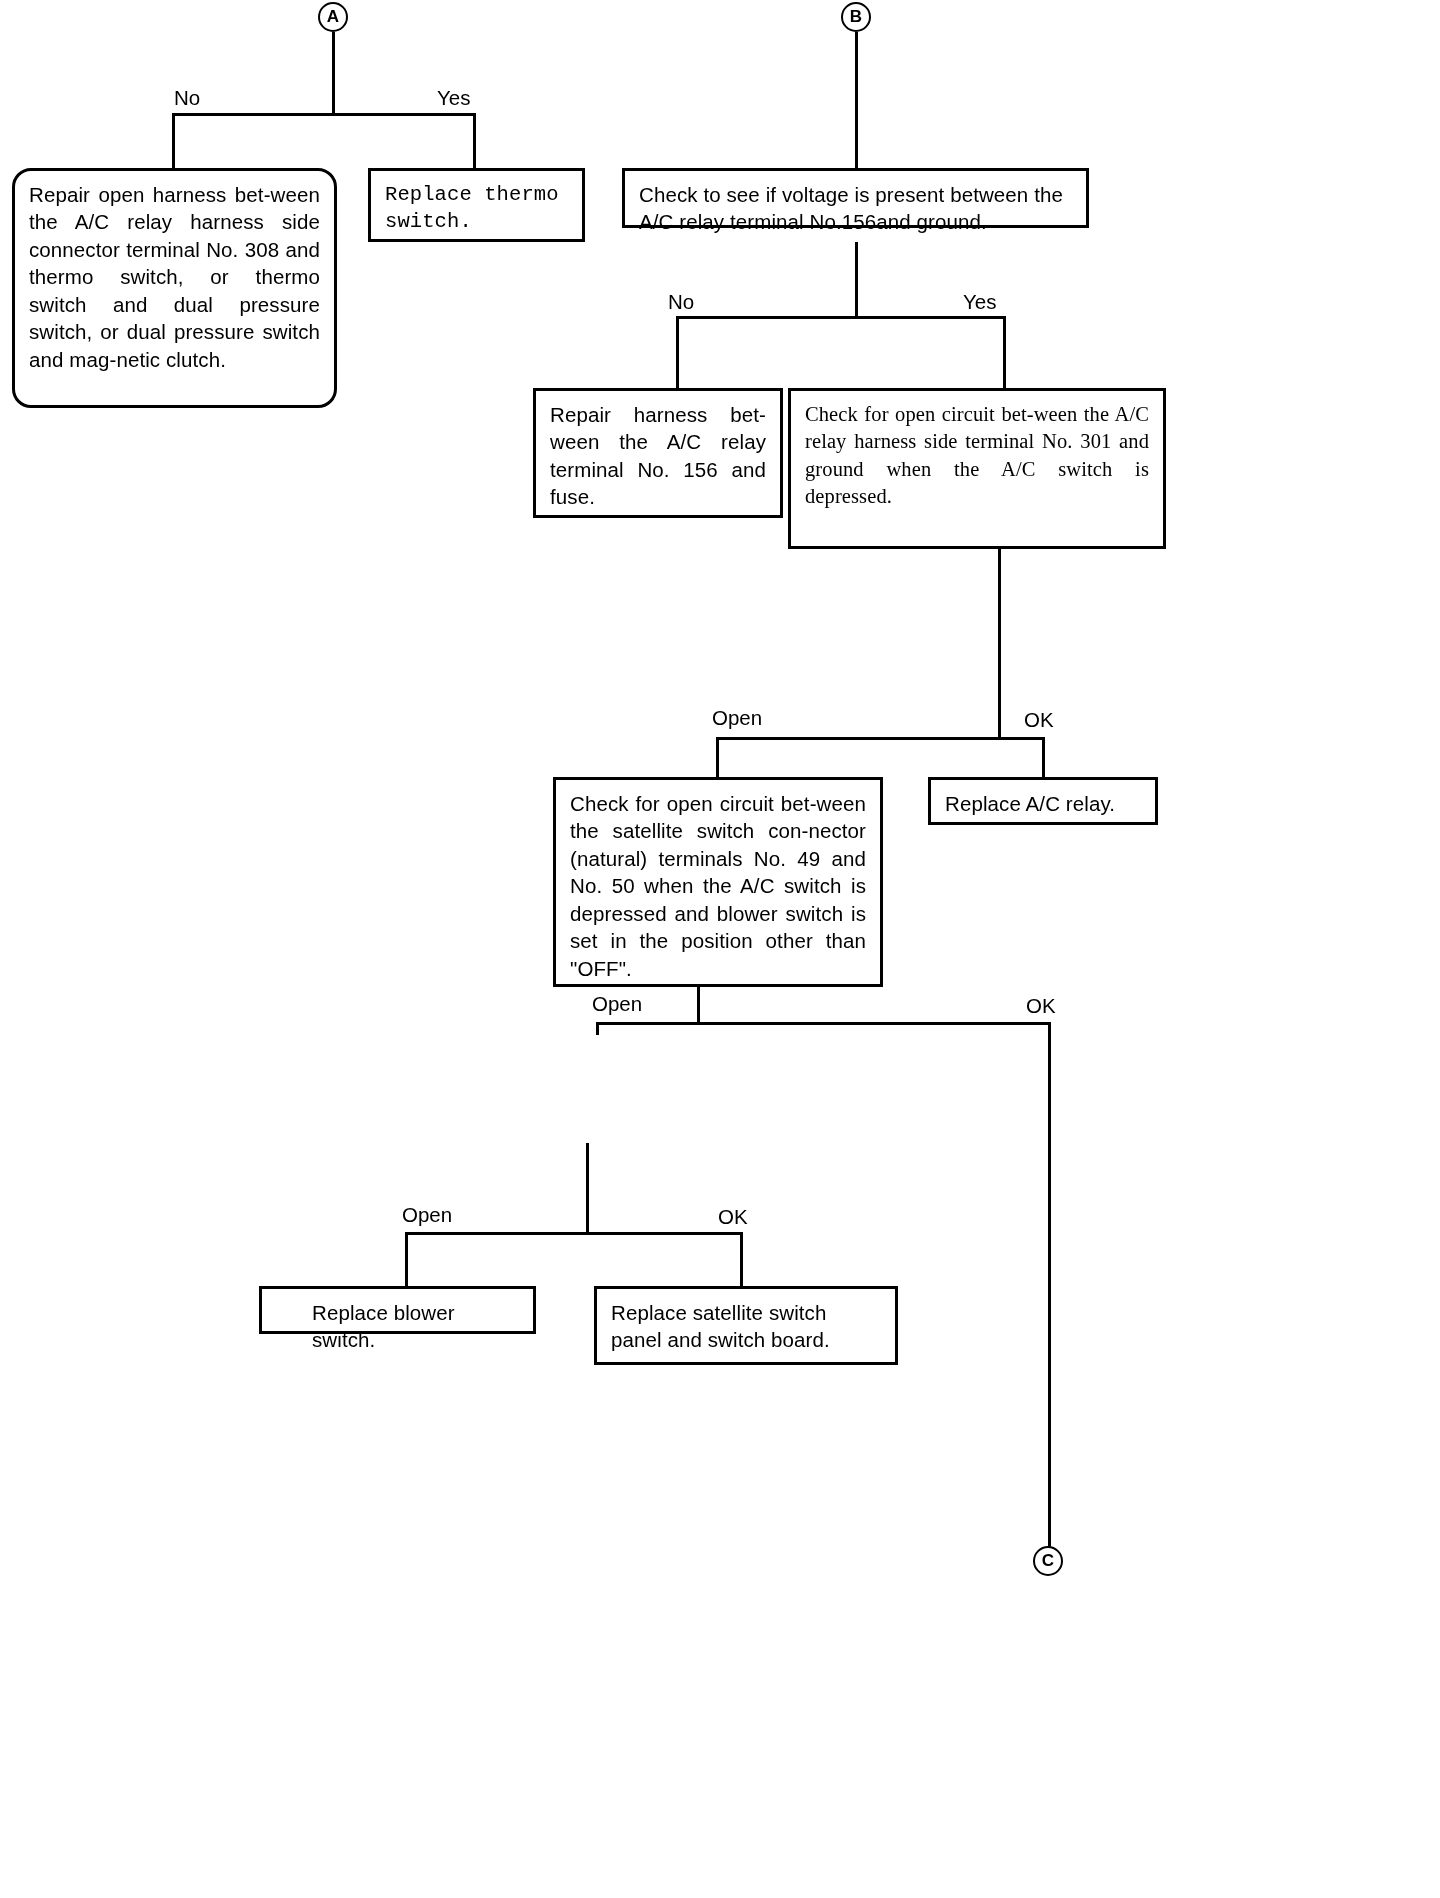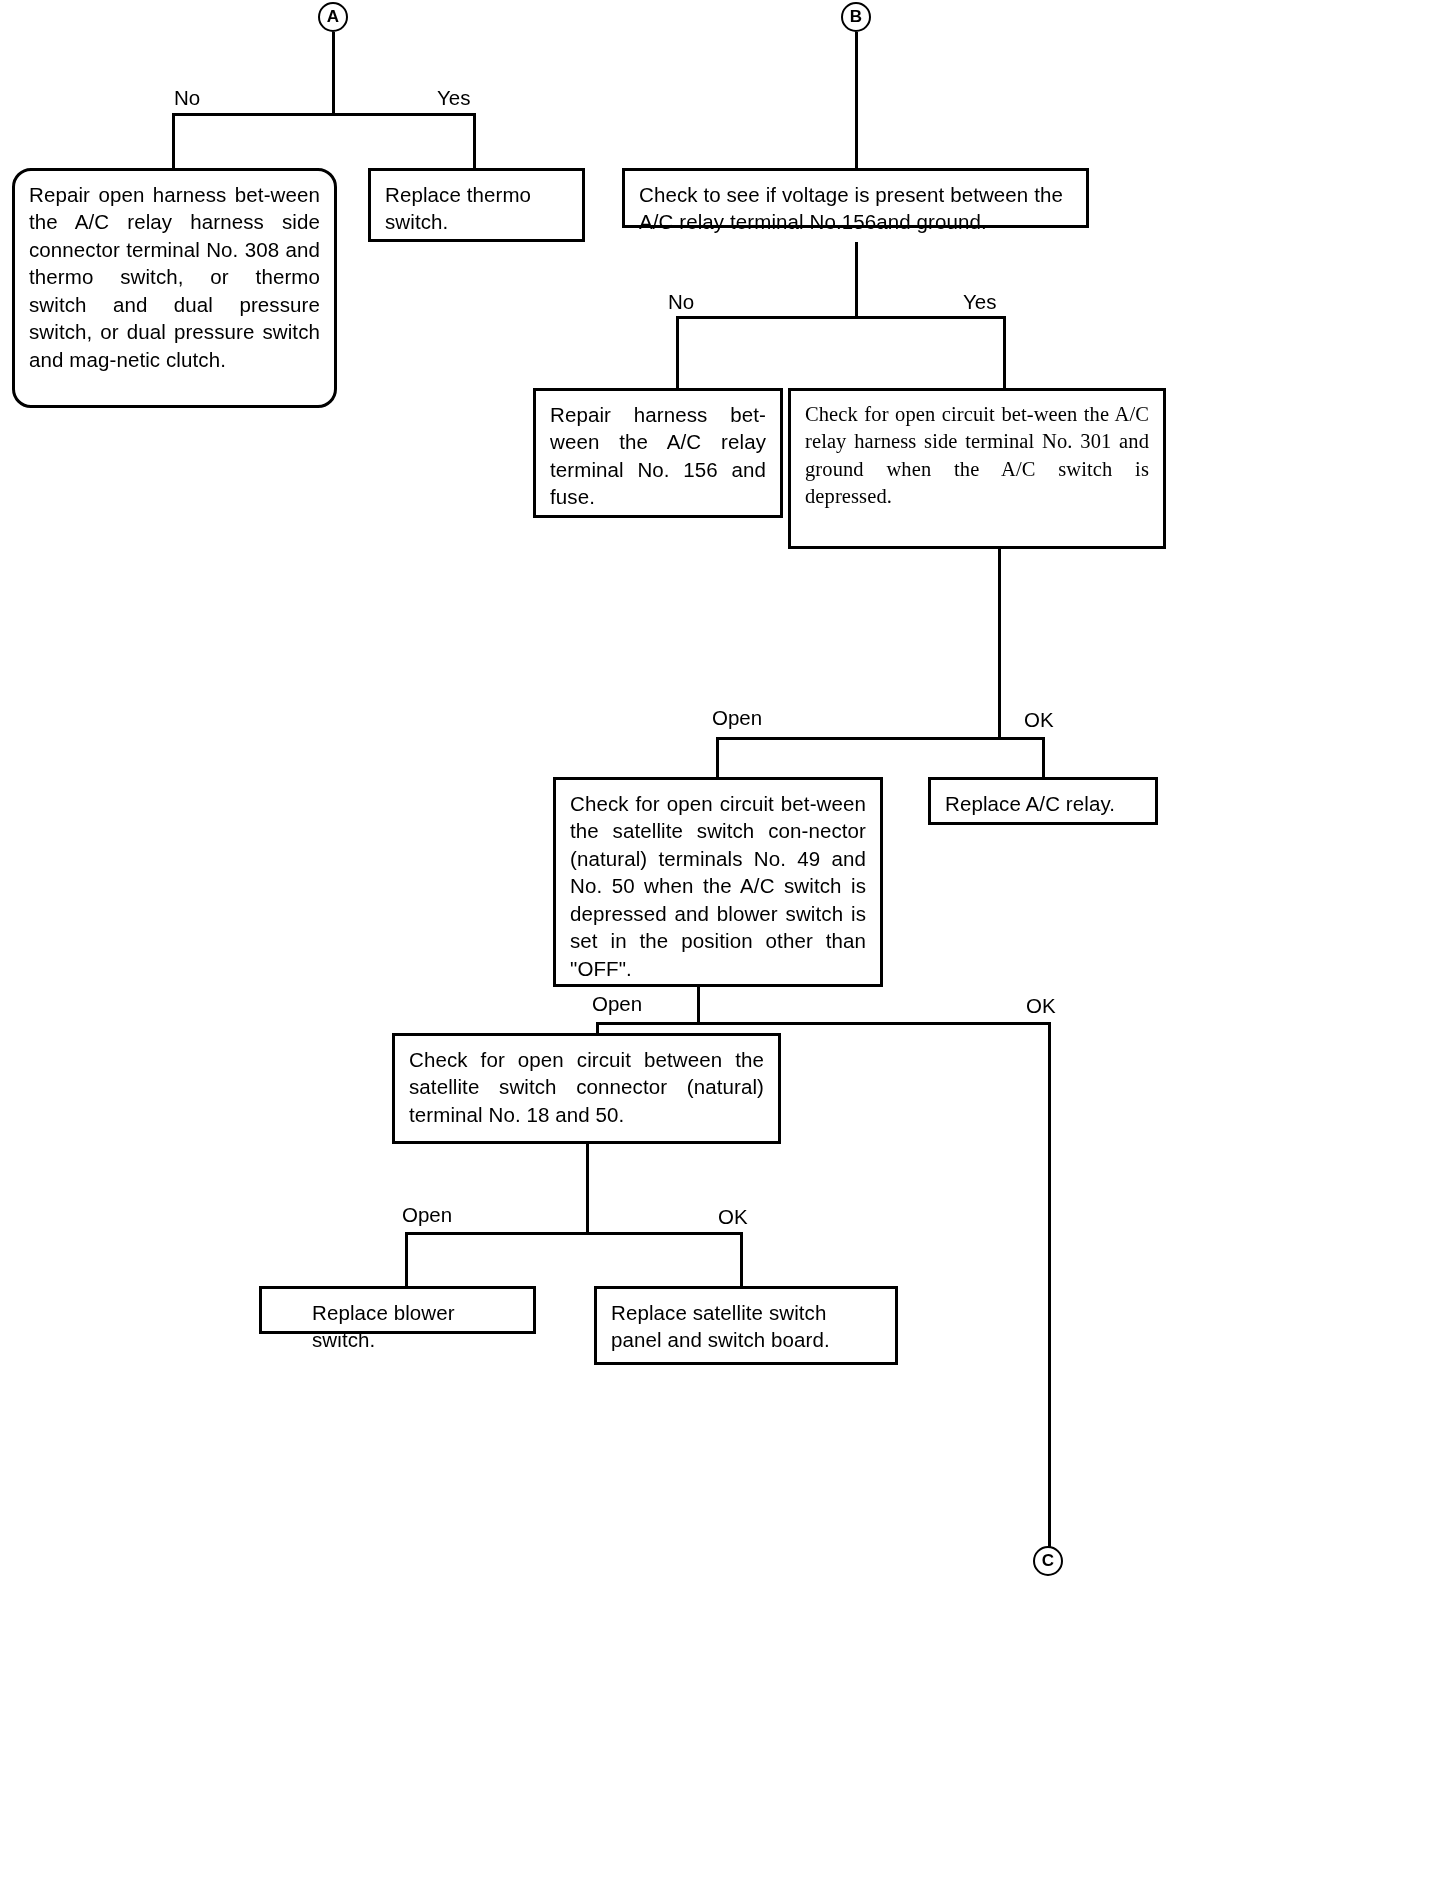--- a/index.html
+++ b/index.html
@@ -82,21 +82,21 @@
   <div class="vline" style="left:172px; top:113px; height:58px;"></div>
   <div class="vline" style="left:473px; top:113px; height:58px;"></div>
 
   <div class="blabel" style="left:174px; top:88px;">No</div>
   <div class="blabel" style="left:437px; top:88px;">Yes</div>
 
   <div class="node" style="left:12px; top:168px; width:325px; height:240px;border-radius:19px;">
     <div class="body">Repair open harness bet-ween the A/C relay harness side connector terminal No. 308 and thermo switch, or thermo switch and dual pressure switch, or dual pressure switch and mag-netic clutch.</div>
   </div>
 
-  <div class="node nojust" style="left:368px; top:168px; width:217px; height:74px;">
+  <div class="node nojust" style="left:368px; top:168px; width:217px; height:74px;font-family:Liberation Mono, monospace;">
     <div class="body">Replace  thermo switch.</div>
   </div>
 
   <div class="conn" style="left:841px; top:2px;">B</div>
   <div class="vline" style="left:855px; top:32px; height:138px;"></div>
 
   <div class="node nojust" style="left:622px; top:168px; width:467px; height:60px;">
     <div class="body">Check to see if voltage is present between the A/C relay terminal No.156and ground.</div>
   </div>
 
@@ -133,23 +133,20 @@
   </div>
 
   <div class="vline" style="left:697px; top:986px; height:37px;"></div>
   <div class="hline" style="left:596px; top:1022px; width:455px;"></div>
   <div class="vline" style="left:596px; top:1022px; height:13px;"></div>
   <div class="vline" style="left:1048px; top:1022px; height:530px;"></div>
 
   <div class="blabel" style="left:592px; top:994px;">Open</div>
   <div class="blabel" style="left:1026px; top:996px;">OK</div>
 
-  <div class="node" style="left:392px; top:1033px; width:389px; height:111px;">
-    <div class="body">Check for open circuit between the satellite switch connector (natural) terminal No. 18 and 50.</div>
-  </div>
 
   <div class="vline" style="left:586px; top:1143px; height:90px;"></div>
   <div class="hline" style="left:405px; top:1232px; width:338px;"></div>
   <div class="vline" style="left:405px; top:1232px; height:55px;"></div>
   <div class="vline" style="left:740px; top:1232px; height:55px;"></div>
 
   <div class="blabel" style="left:402px; top:1205px;">Open</div>
   <div class="blabel" style="left:718px; top:1207px;">OK</div>
 
   <div class="node nojust" style="left:259px; top:1286px; width:277px; height:48px;padding-left:36px;">

